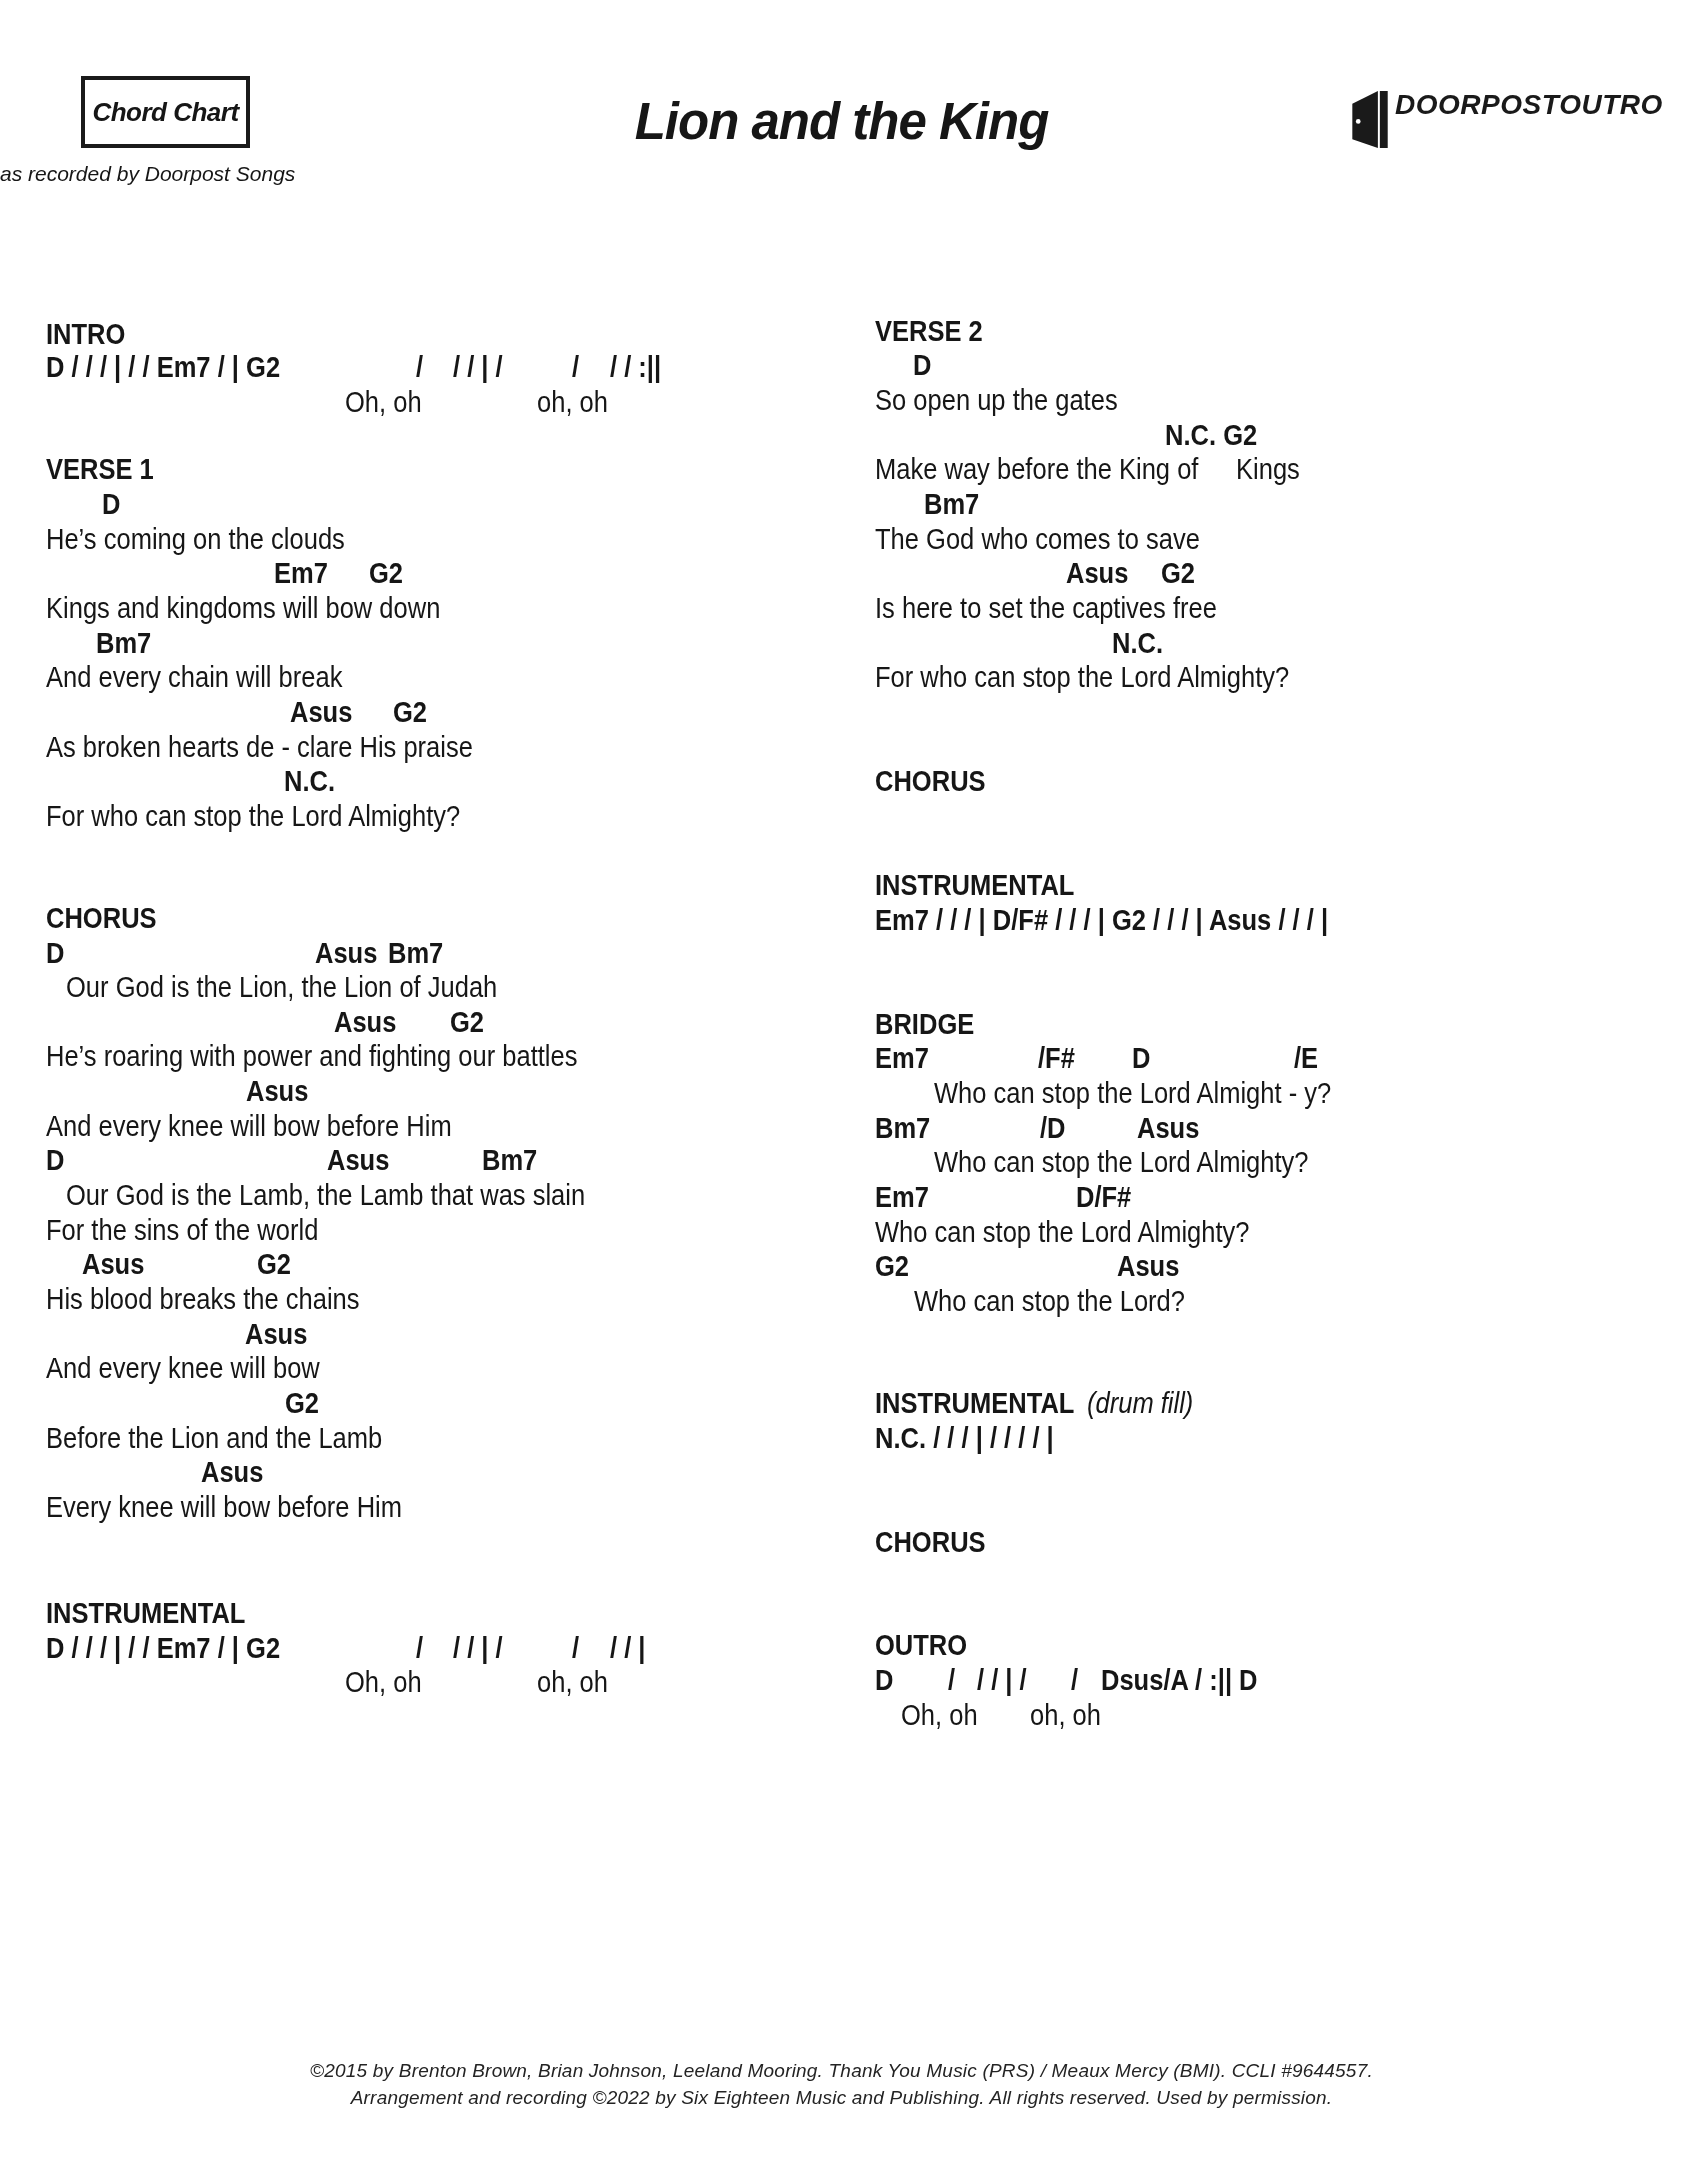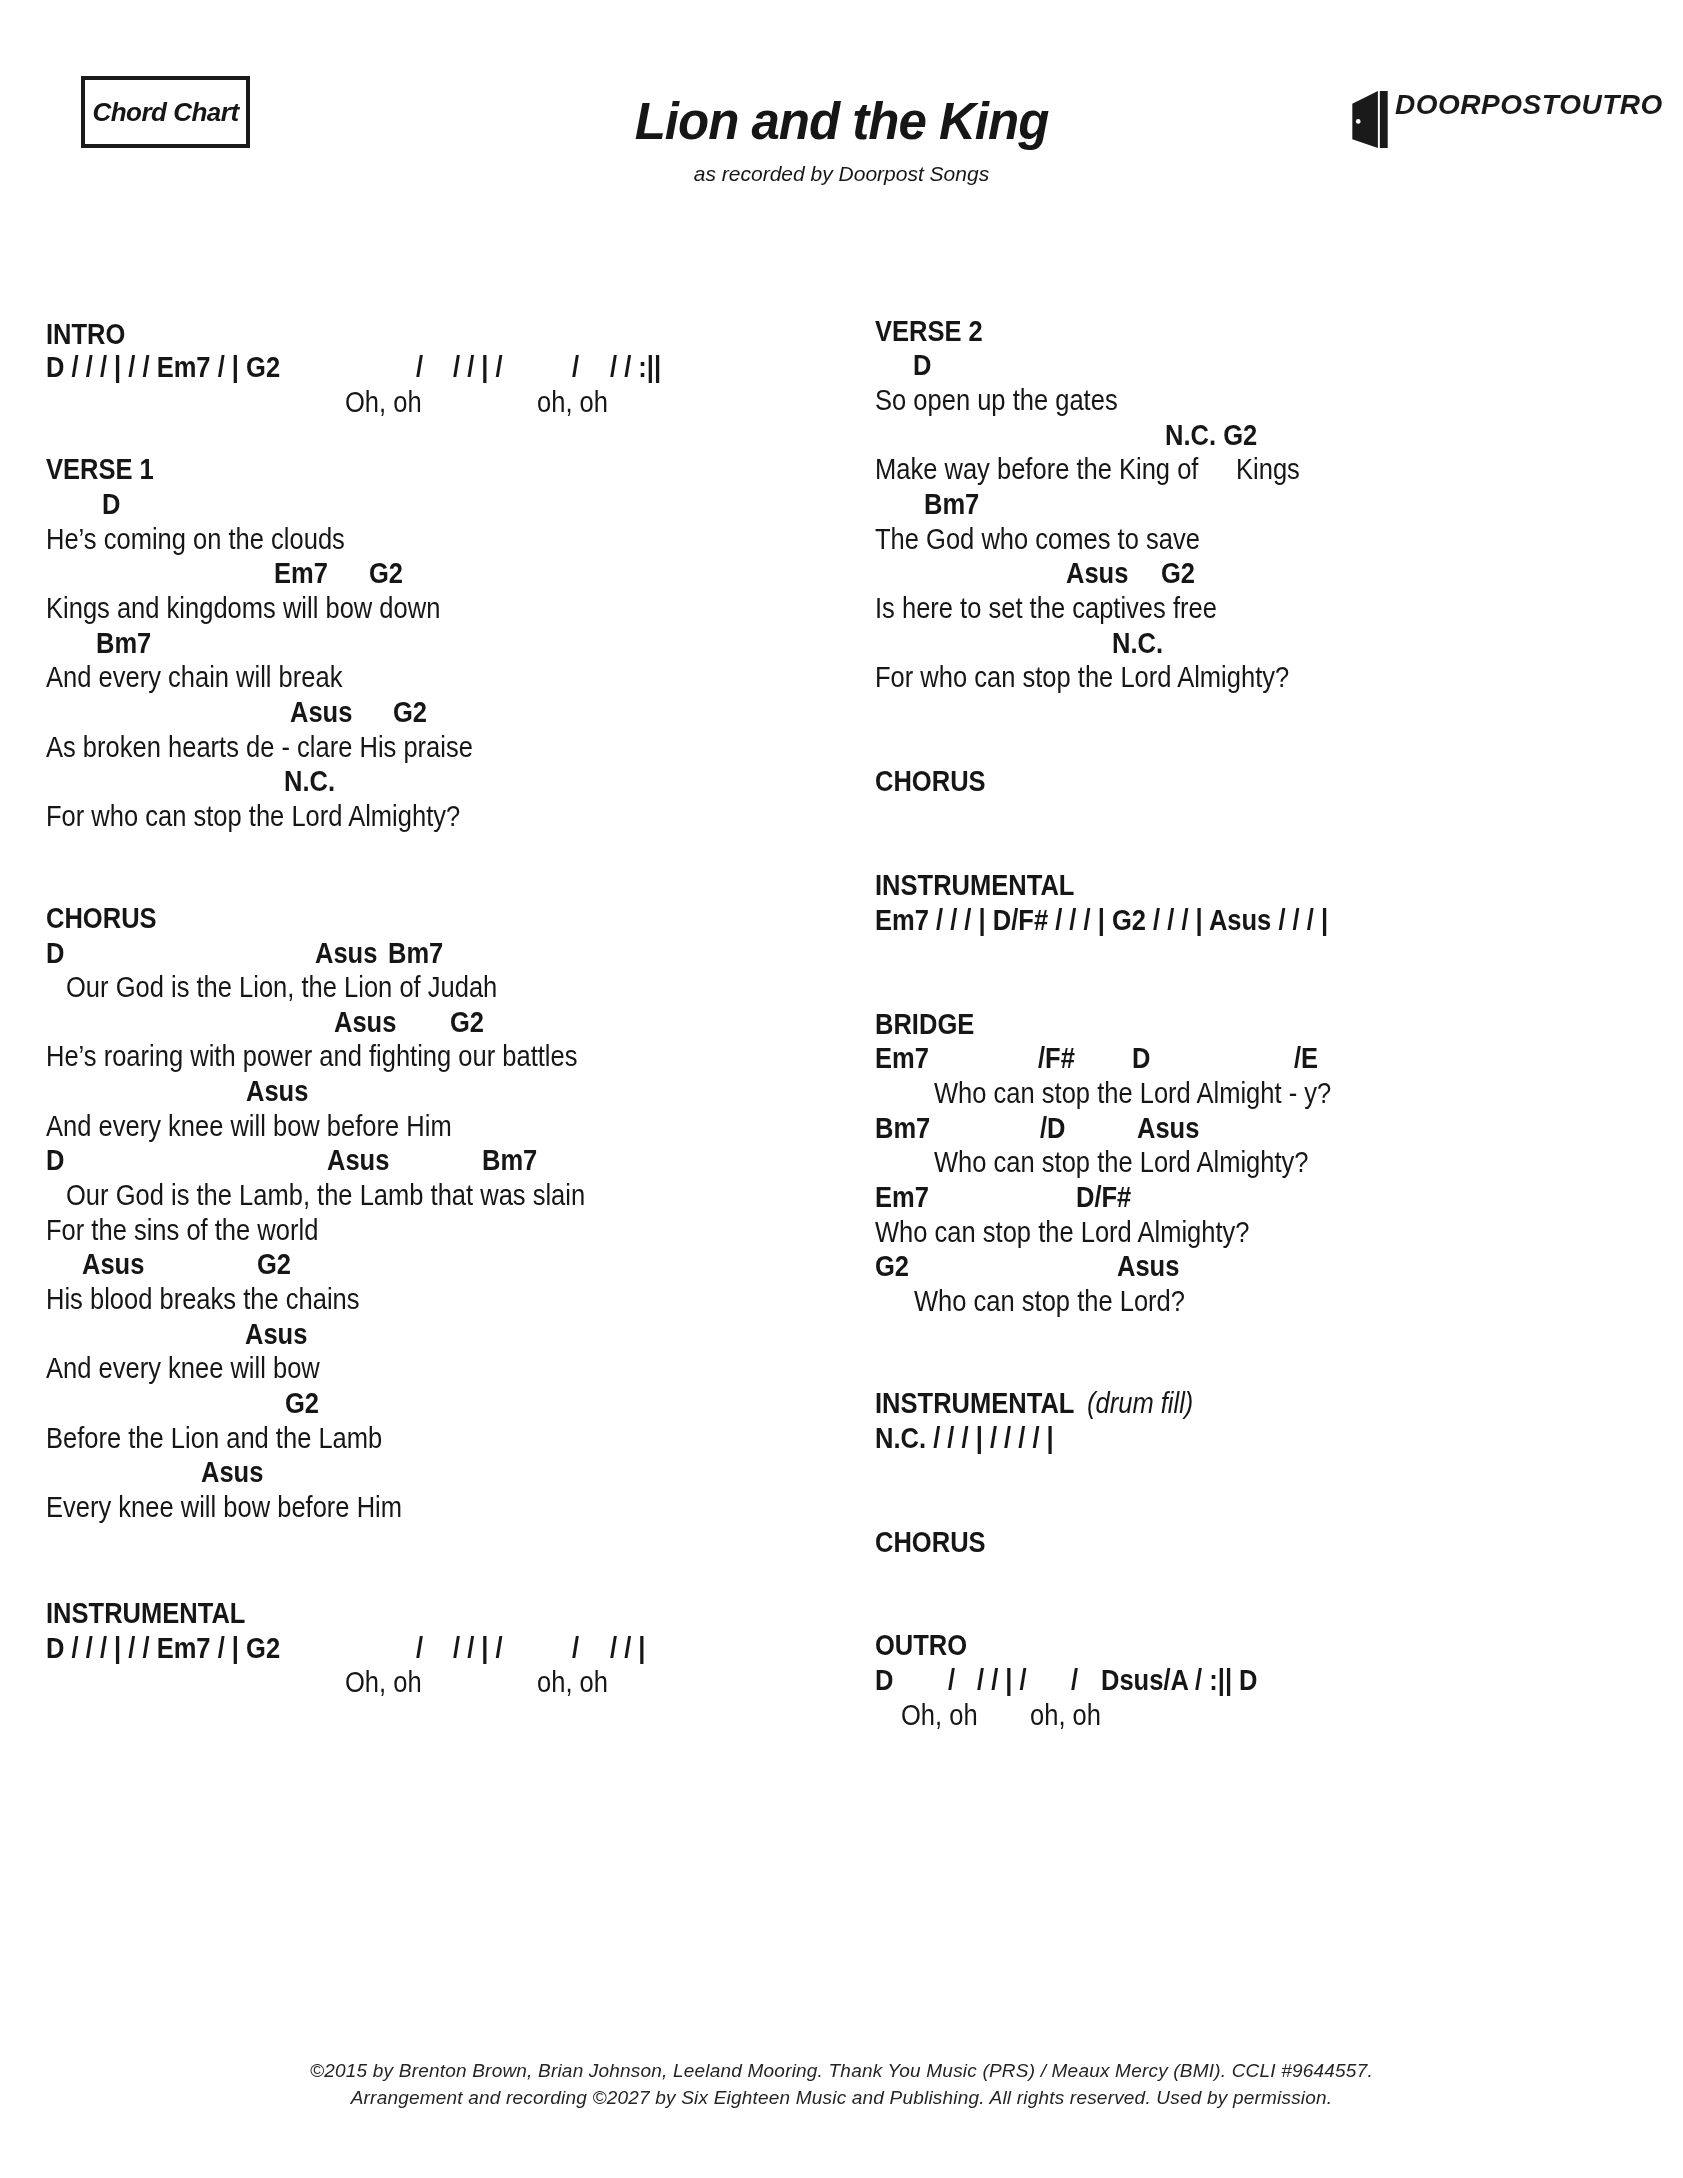--- a/index.html
+++ b/index.html
@@ -12,21 +12,21 @@
   .badge-box{
     left:81px;top:76px;width:169px;height:72px;border:4px solid #1a1a1a;
     display:flex;align-items:center;justify-content:center;box-sizing:border-box;
   }
   .badge-box span{font-size:26px;font-weight:bold;letter-spacing:-0.5px;}
   .page-title{
     left:0;top:92px;width:1683px;text-align:center;
     font-size:51px;font-weight:bold;letter-spacing:-1px;
   }
   .page-subtitle{
-    left:0;top:162px;width:1683px;text-align:center;font-size:21px;
+    left:0;top:162px;width:1683px;font-size:21px;
   }
   .logo{left:1352px;top:91px;display:flex;align-items:flex-start;}
   .logo svg{display:block;margin-right:5px;}
   .logo-text{display:flex;}
   .logo-text span{
     font-size:28px;font-weight:bold;line-height:27px;letter-spacing:0.5px;color:#1a1a1a;
   }
   
   #song .seg{
     position:absolute;white-space:pre;font-size:29px;line-height:1;
@@ -180,14 +180,14 @@
       <span class="seg b" style="left: 948px; top: 1666px;">/</span>
       <span class="seg b" style="left: 977px; top: 1666px;">/ / | /</span>
       <span class="seg b" style="left: 1071px; top: 1666px;">/</span>
       <span class="seg b" style="left: 1101px; top: 1666px;">Dsus/A / :|| D</span>
       <span class="seg" style="left: 901px; top: 1701px;">Oh, oh</span>
       <span class="seg" style="left: 1030px; top: 1701px;">oh, oh</span>
     </div>
   </div>
 
 <div class="abs footer-line footer-1">©2015 by Brenton Brown, Brian Johnson, Leeland Mooring. Thank You Music (PRS) / Meaux Mercy (BMI). CCLI #9644557.</div>
-<div class="abs footer-line footer-2">Arrangement and recording ©2027 by Six Eighteen Music and Publishing. All rights reserved. Used by permission.</div>
+<div class="abs footer-line footer-2">Arrangement and recording ©2022 by Six Eighteen Music and Publishing. All rights reserved. Used by permission.</div>
 
 
 </body></html>

